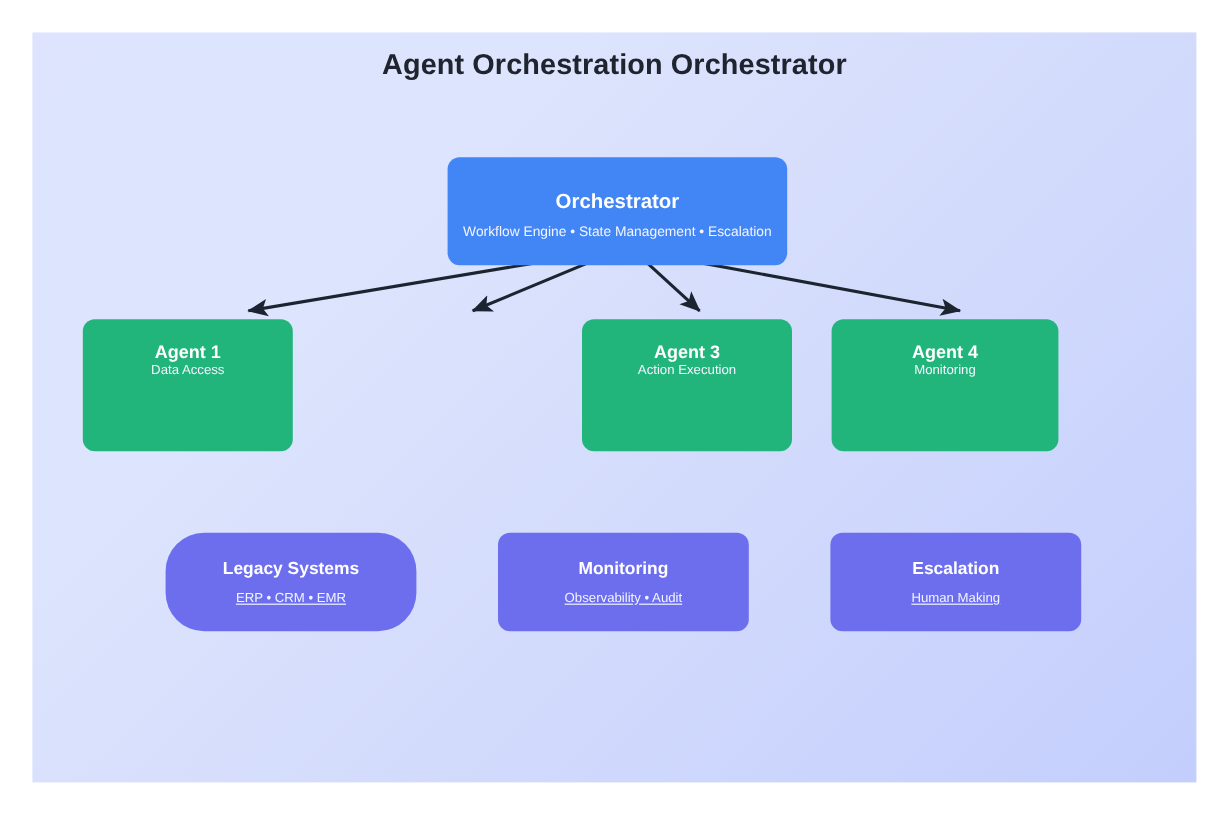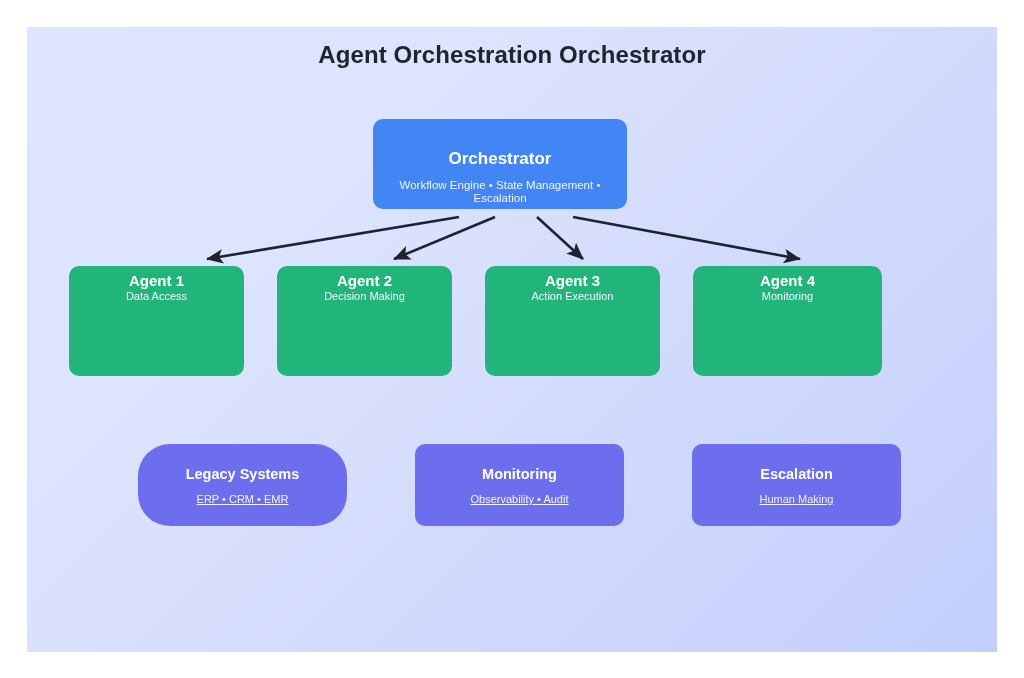--- a/index.html
+++ b/index.html
@@ -79,21 +79,21 @@
   .node.orchestrator {
     background: #4285f4;
     padding-top: 28px;
   }
   .node.orchestrator .node-title { font-size: 17px; }
   .node.orchestrator .node-sub { font-size: 11.5px; margin-top: 10px; }
 
   
   .node.agent {
     background: #22b57b;
-    padding-top: 7px;
+    padding-top: 20px;
   }
   .node.agent .node-title { font-size: 15px; }
   .node.agent .node-sub { font-size: 11px; }
 
   
   .node.system {
     background: #6c6eee;
     padding-top: 23px;
   }
   .node.system .node-title { font-size: 14.5px; }
@@ -115,34 +115,30 @@
         </marker>
       </defs>
       <g stroke="#1b2430" stroke-width="2.6" fill="none" marker-end="url(#arrowhead)">
         <line x1="432" y1="190" x2="180" y2="232"></line>
         <line x1="468" y1="190" x2="367" y2="232"></line>
         <line x1="510" y1="190" x2="556" y2="232"></line>
         <line x1="546" y1="190" x2="773" y2="232"></line>
       </g>
     </svg>
 
-    <div class="node orchestrator" style="left:346px; top:92px; width:254px; height:90px;justify-content:center;">
+    <div class="node orchestrator" style="left:346px; top:104px; width:283px; height:90px;">
       <div class="node-title">Orchestrator</div>
       <div class="node-sub">Workflow Engine • State Management • Escalation</div>
     </div>
 
     <div class="node agent" style="left:42px; top:239px; width:175px; height:110px;">
       <div class="node-title">Agent 1</div>
       <div class="node-sub">Data Access</div>
     </div>
 
-    <div class="node agent" style="left:250px; top:239px; width:175px; height:110px;">
-      <div class="node-title">Agent 2</div>
-      <div class="node-sub">Decision Making</div>
-    </div>
 
     <div class="node agent" style="left:458px; top:239px; width:175px; height:110px;">
       <div class="node-title">Agent 3</div>
       <div class="node-sub">Action Execution</div>
     </div>
 
     <div class="node agent" style="left:666px; top:239px; width:189px; height:110px;">
       <div class="node-title">Agent 4</div>
       <div class="node-sub">Monitoring</div>
     </div>

